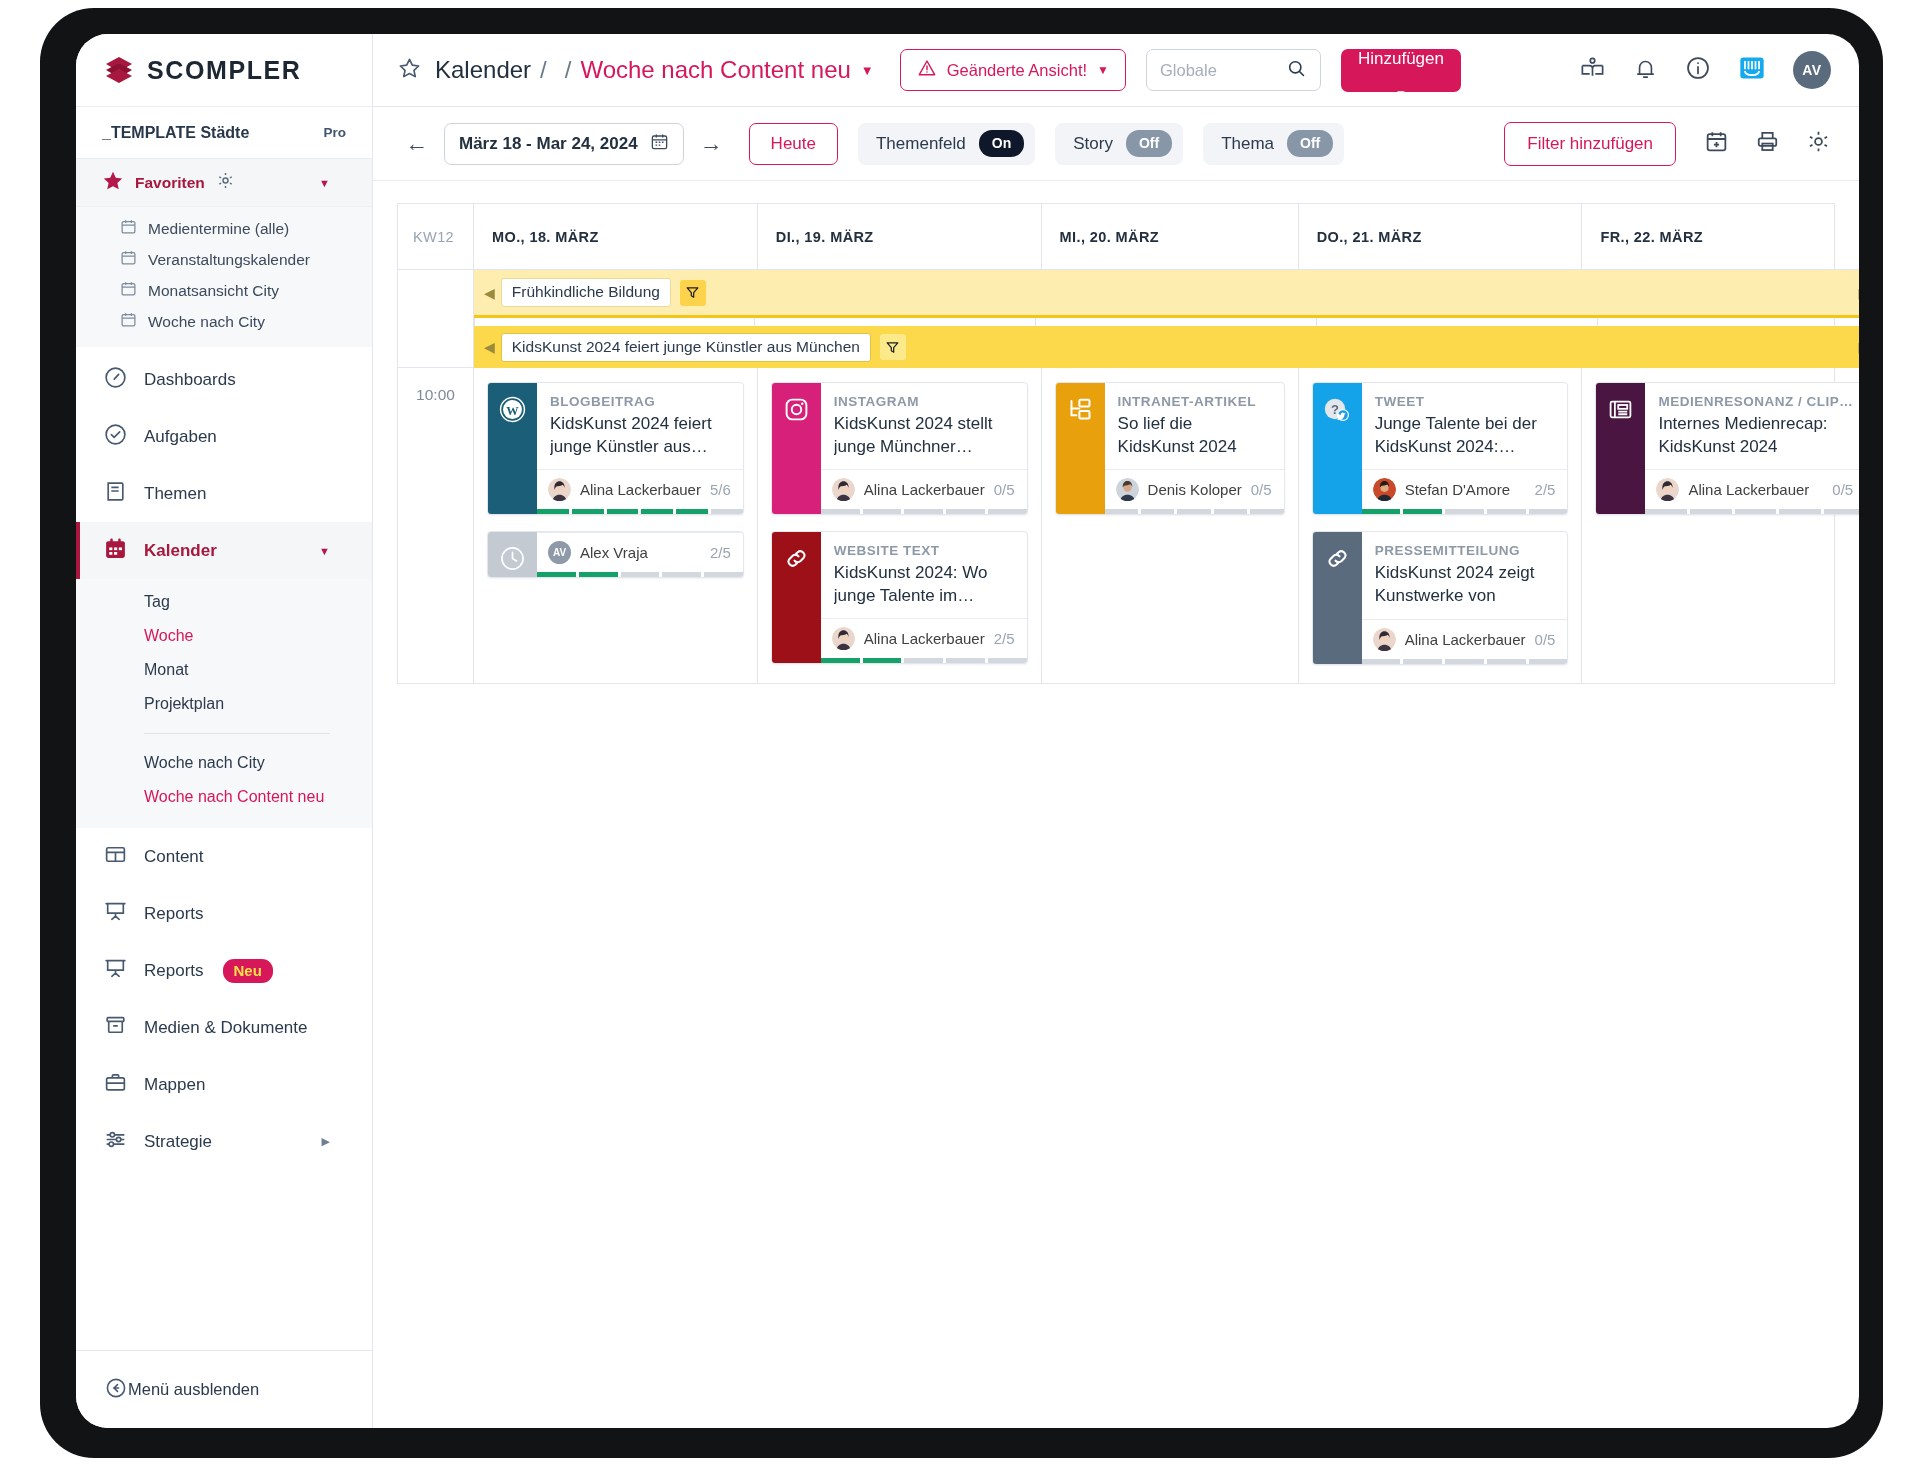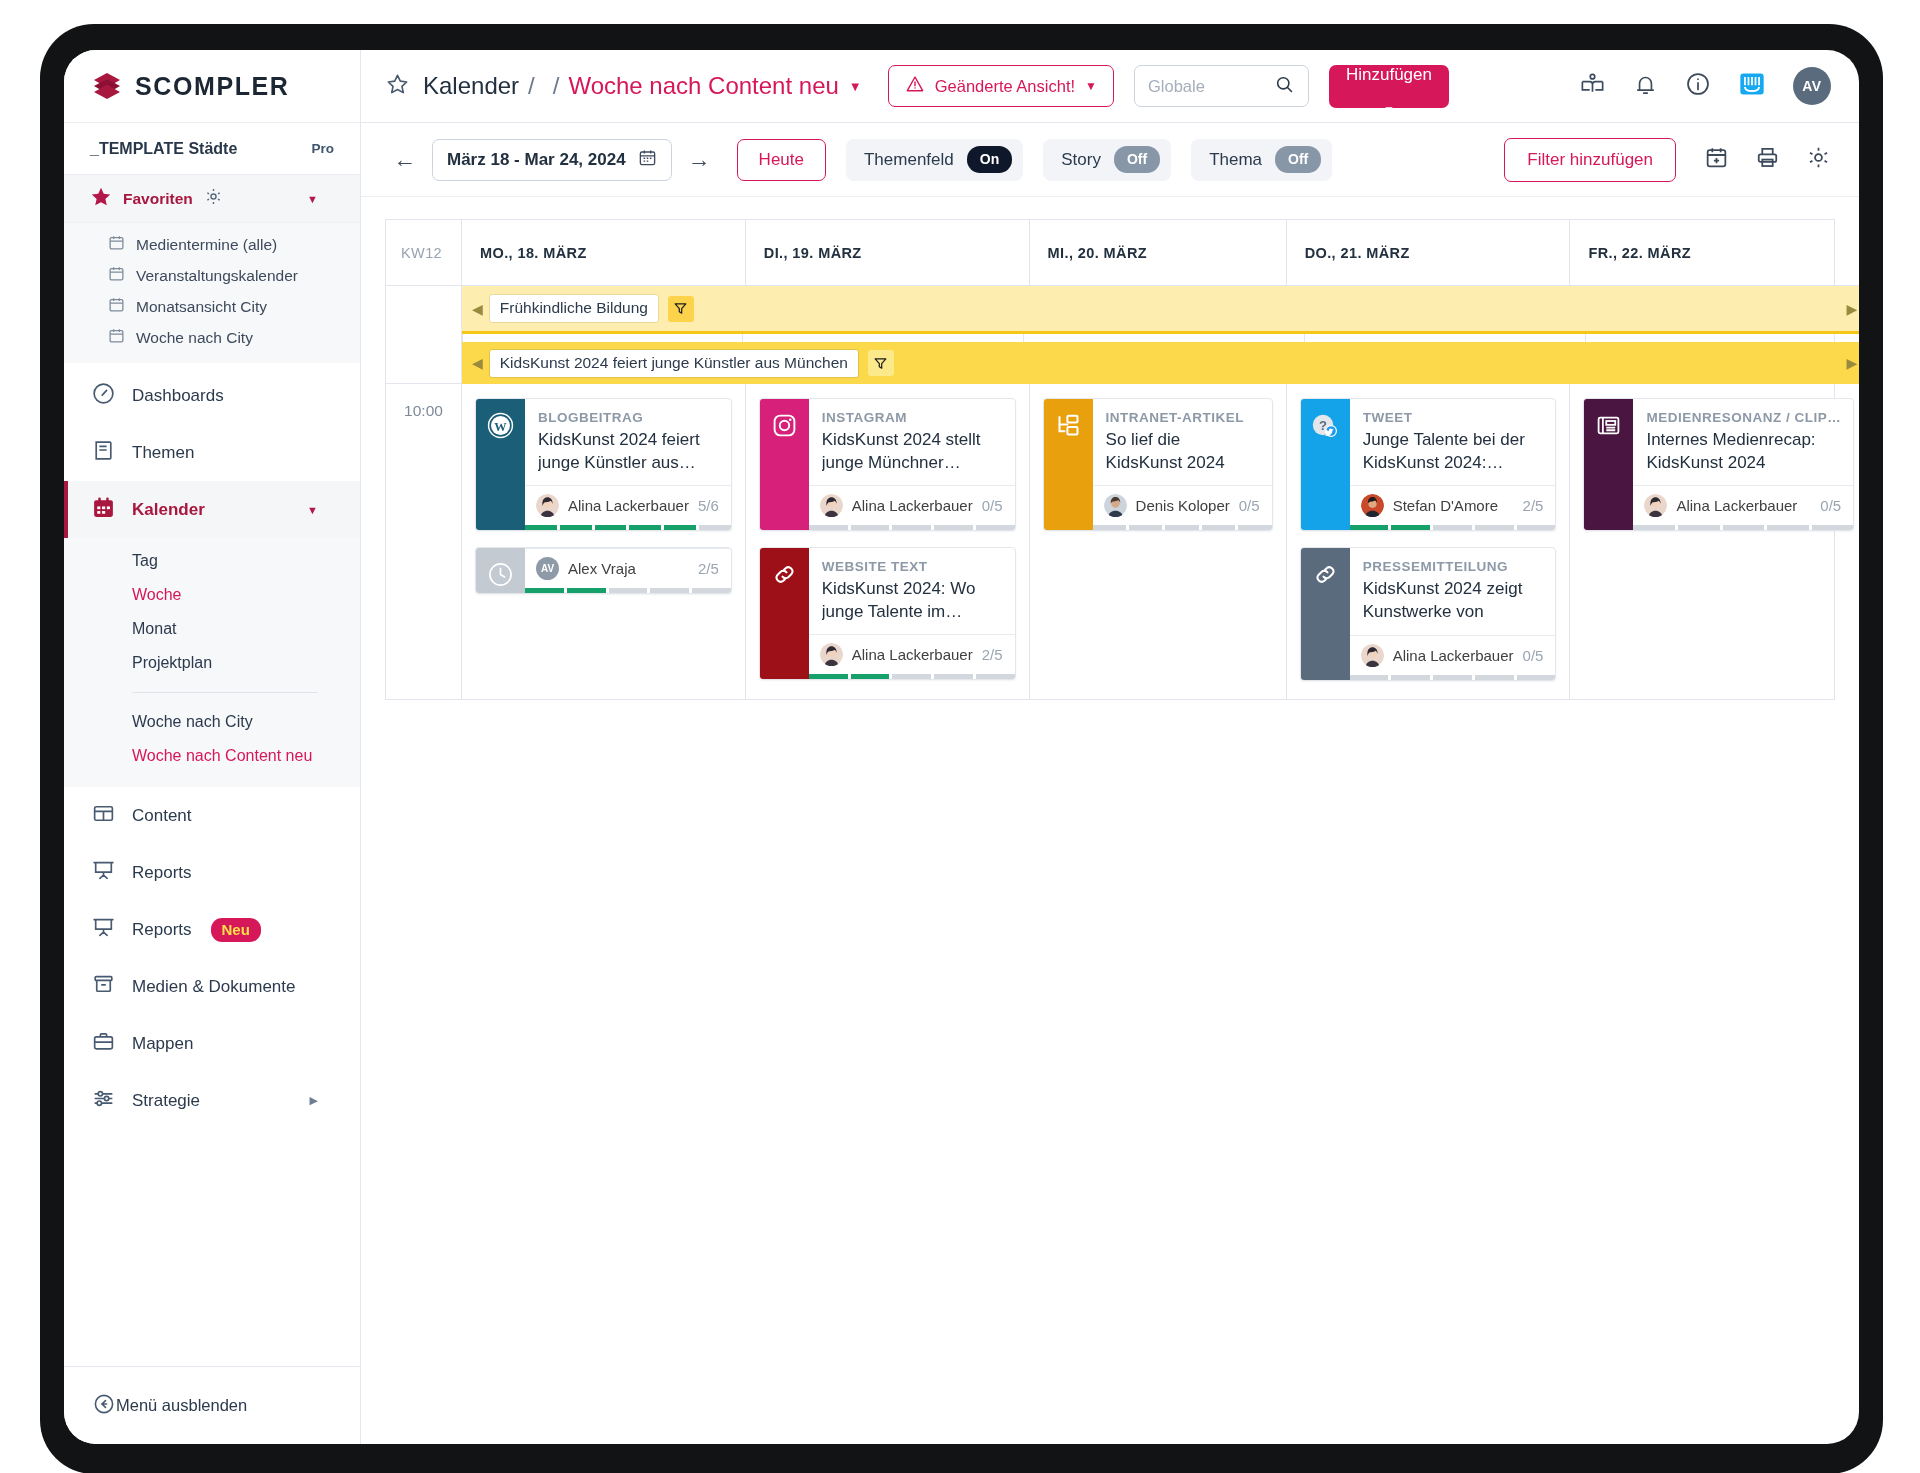--- a/index.html
+++ b/index.html
@@ -6,25 +6,25 @@
   html, body {
     width: 1920px; height: 1473px;
     background: #ffffff;
     font-family: "Liberation Sans", sans-serif;
     overflow: hidden;
   }
 
   
   #device {
     position: absolute;
-    left: 40px; top: 24px;
+    left: 40px; top: 8px;
     width: 1843px; height: 1450px;
     background: #111315;
     border-radius: 54px;
-    padding: 26px 24px 30px 24px;
+    padding: 26px 24px 30px 36px;
   }
   #screen {
     width: 100%; height: 100%;
     background: #ffffff;
     border-radius: 32px;
     overflow: hidden;
     display: flex;
     position: relative;
   }
 
@@ -392,20 +392,27 @@
     <div class="nav-section">
 
       <div class="nav-item">
         <span><svg width="25" height="25" viewBox="0 0 24 24" fill="none" stroke="#475a70" stroke-width="1.6">
                 <circle cx="12" cy="12" r="9"></circle>
                 <path d="M15 9l-4.2 4.6" stroke-linecap="round"></path>
               </svg></span>
         <span>Dashboards</span>
       </div>
 
+      <div class="nav-item">
+        <span><svg width="25" height="25" viewBox="0 0 24 24" fill="none" stroke="#475a70" stroke-width="1.6">
+                <circle cx="12" cy="12" r="9"></circle>
+                <path d="M8 12.2l2.7 2.6L16 9.4" stroke-linecap="round" stroke-linejoin="round"></path>
+              </svg></span>
+        <span>Aufgaben</span>
+      </div>
 
       <div class="nav-item">
         <span><svg width="25" height="25" viewBox="0 0 24 24" fill="none" stroke="#475a70" stroke-width="1.6">
                 <path d="M5 4h13a1 1 0 011 1v14a1 1 0 01-1 1H5z"></path>
                 <path d="M8 8h7M8 11.5h7"></path>
               </svg></span>
         <span>Themen</span>
       </div>
 
       <div class="nav-item active">

